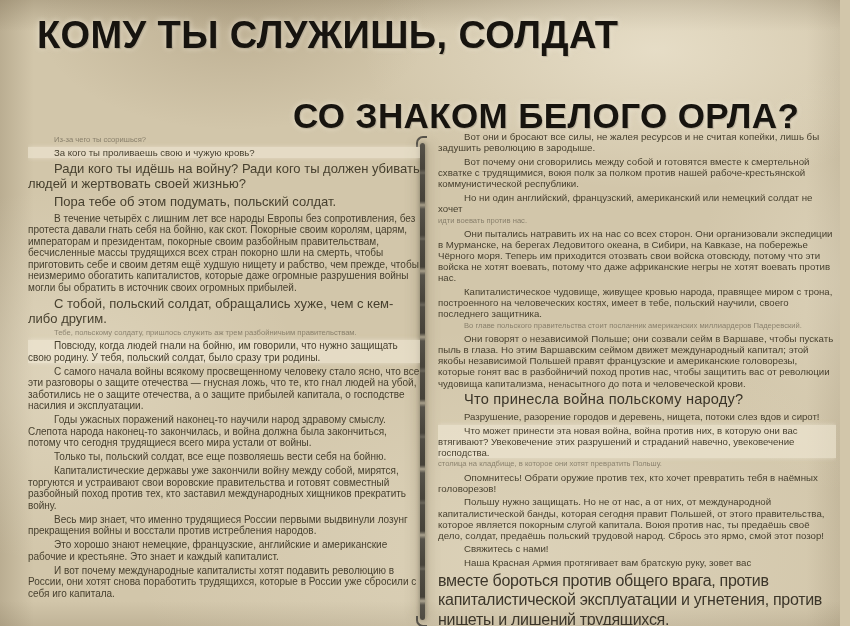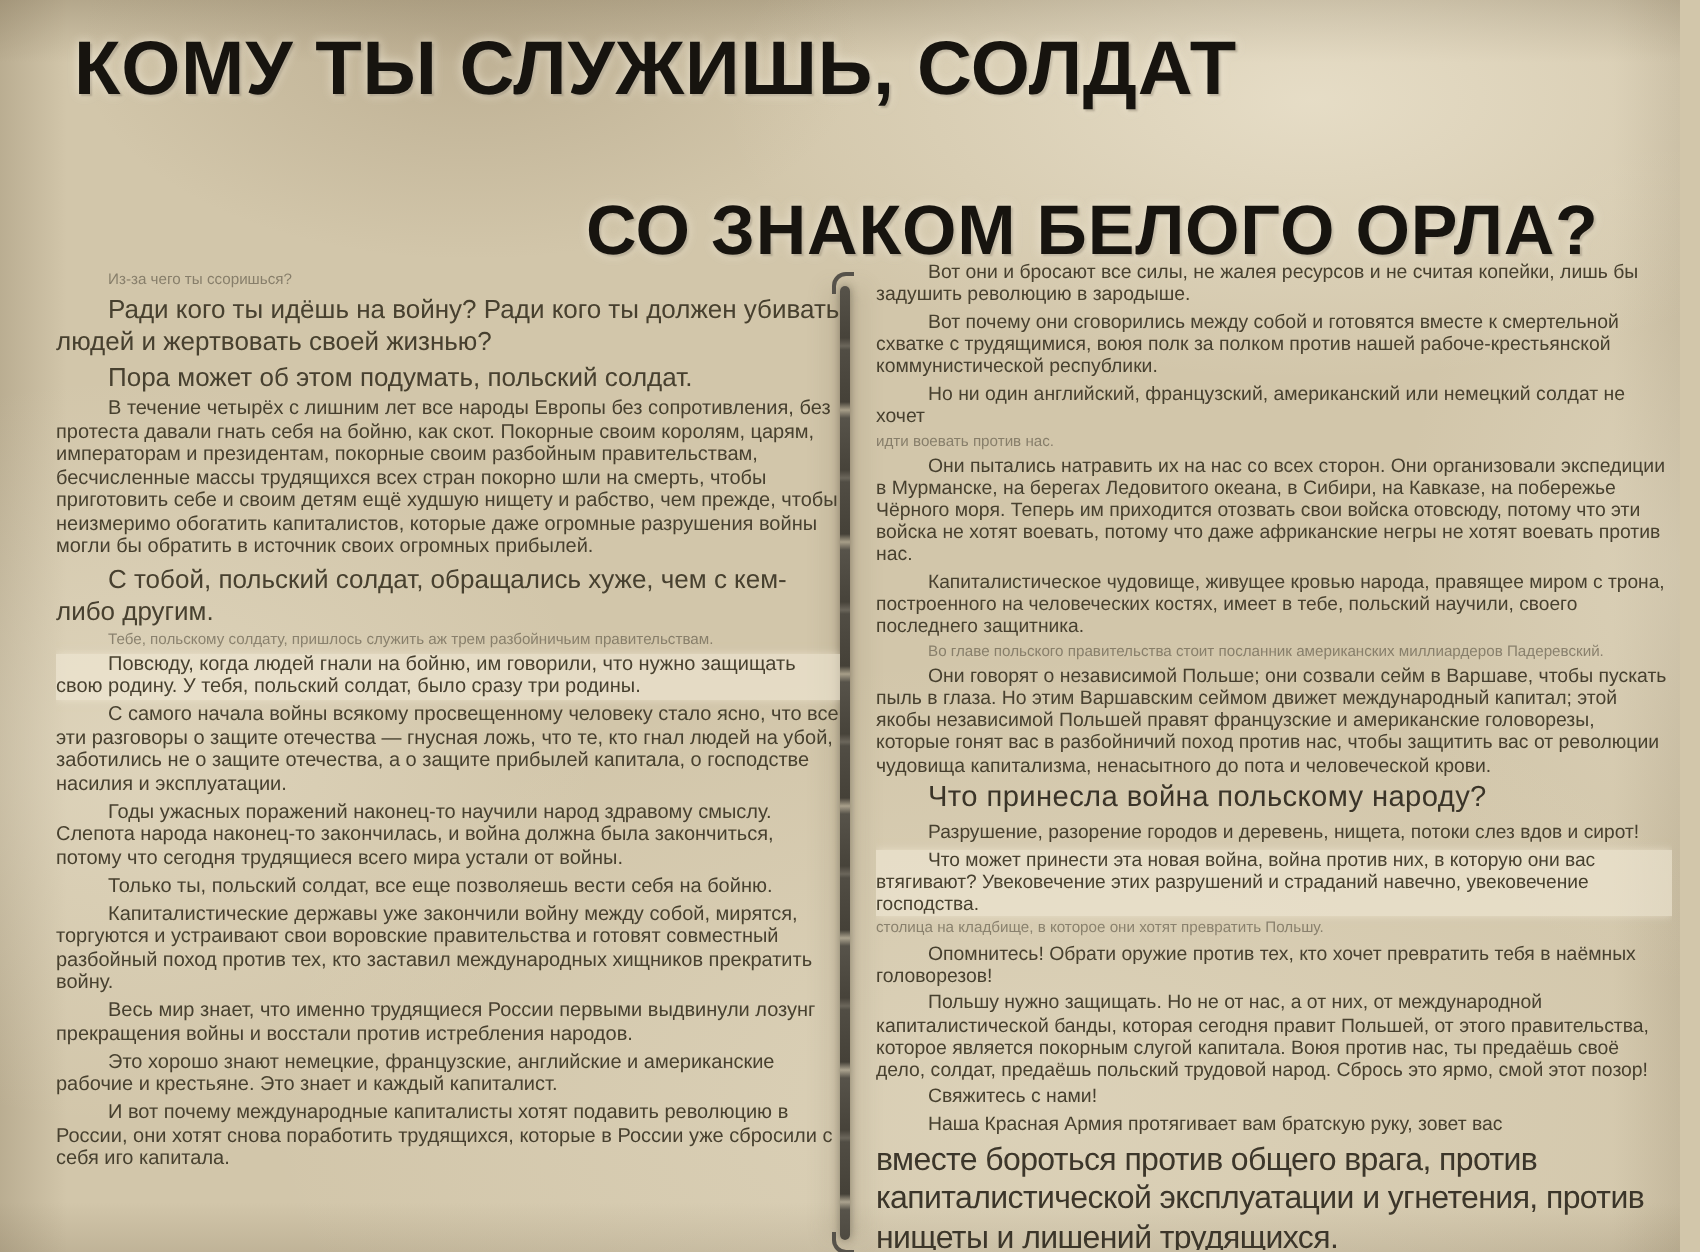--- a/index.html
+++ b/index.html
@@ -64,22 +64,23 @@
 <body>
 
 <div class="page">
   <h1 class="title line1">КОМУ ТЫ СЛУЖИШЬ, СОЛДАТ</h1>
   <h1 class="title line2">СО ЗНАКОМ БЕЛОГО ОРЛА?</h1>
 
   <div class="fold"></div>
 
   <div class="col left">
       <p class="para size-xs faded">Из-за чего ты ссоришься?</p>
+      <p class="para size-s hl">За кого ты проливаешь свою и чужую кровь?</p>
       <p class="para size-l">Ради кого ты идёшь на войну? Ради кого ты должен убивать людей и жертвовать своей жизнью?</p>
-      <p class="para size-l">Пора может об этом подумать, польский солдат.</p>
+      <p class="para size-l">Пора тебе об этом подумать, польский солдат.</p>
       <p class="para size-m">В течение четырёх с лишним лет все народы Европы без сопротивления, без протеста давали гнать себя на бойню, как скот. Покорные своим королям, царям, императорам и президентам, покорные своим разбойным правительствам, бесчисленные массы трудящихся всех стран покорно шли на смерть, чтобы приготовить себе и своим детям ещё худшую нищету и рабство, чем прежде, чтобы неизмеримо обогатить капиталистов, которые даже огромные разрушения войны могли бы обратить в источник своих огромных прибылей.</p>
       <p class="para size-l">С тобой, польский солдат, обращались хуже, чем с кем-либо другим.</p>
       <p class="para size-xs faded">Тебе, польскому солдату, пришлось служить аж трем разбойничьим правительствам.</p>
       <p class="para size-m hl">Повсюду, когда людей гнали на бойню, им говорили, что нужно защищать свою родину. У тебя, польский солдат, было сразу три родины.</p>
       <p class="para size-m">С самого начала войны всякому просвещенному человеку стало ясно, что все эти разговоры о защите отечества — гнусная ложь, что те, кто гнал людей на убой, заботились не о защите отечества, а о защите прибылей капитала, о господстве насилия и эксплуатации.</p>
       <p class="para size-m">Годы ужасных поражений наконец-то научили народ здравому смыслу. Слепота народа наконец-то закончилась, и война должна была закончиться, потому что сегодня трудящиеся всего мира устали от войны.</p>
       <p class="para size-m">Только ты, польский солдат, все еще позволяешь вести себя на бойню.</p>
       <p class="para size-m">Капиталистические державы уже закончили войну между собой, мирятся, торгуются и устраивают свои воровские правительства и готовят совместный разбойный поход против тех, кто заставил международных хищников прекратить войну.</p>
       <p class="para size-m">Весь мир знает, что именно трудящиеся России первыми выдвинули лозунг прекращения войны и восстали против истребления народов.</p>
       <p class="para size-m">Это хорошо знают немецкие, французские, английские и американские рабочие и крестьяне. Это знает и каждый капиталист.</p>

